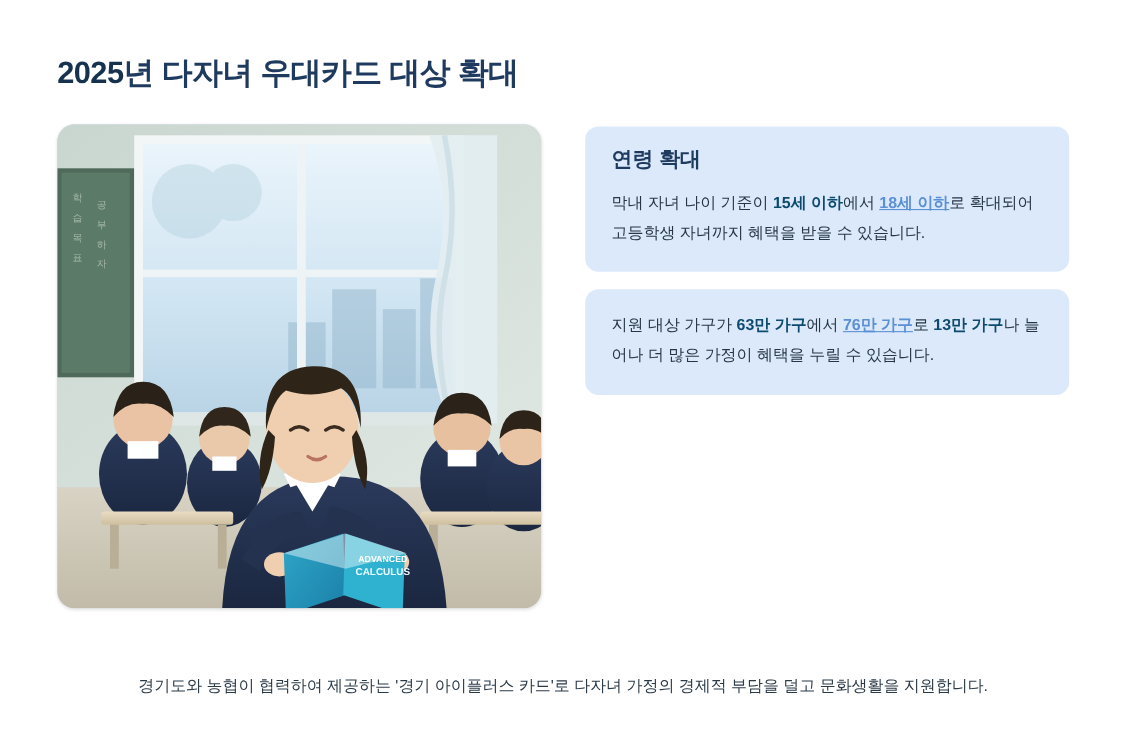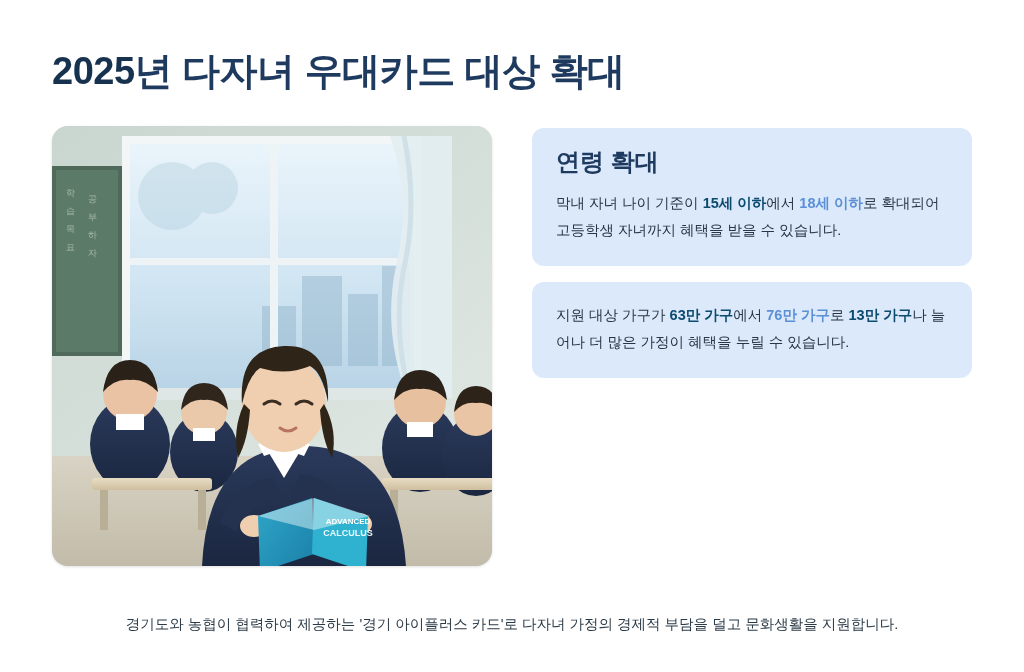--- a/index.html
+++ b/index.html
@@ -15,21 +15,21 @@
     overflow: hidden;
   }
   .page {
     position: relative;
     width: 1024px;
     height: 672px;
     box-sizing: border-box;
     padding: 40px 52px 0 52px;
   }
   .page-title {
-    font-size: 38px;
+    font-size: 28px;
     font-weight: bold;
     letter-spacing: -0.5px;
     color: #1e3a5f;
     margin: 8px 0 0 0;
     line-height: 1.25;
   }
   .page-title .accent-year {
     color: #17324f;
   }
   .content-row {
@@ -62,34 +62,35 @@
     gap: 16px;
     flex: 1 1 auto;
     padding-top: 2px;
   }
   .card {
     background: #dbe9fb;
     border-radius: 12px;
     padding: 20px 24px 22px 24px;
   }
   .card-title {
-    font-size: 24px;
+    font-size: 19px;
     font-weight: bold;
     color: #1e3a5f;
     margin-bottom: 14px;
     line-height: 1.2;
   }
   .card-body {
     font-size: 14.5px;
     line-height: 1.85;
     color: #263645;
   }
   .hl {
     color: #5b8fd6;
     font-weight: bold;
+    text-decoration: underline;
   }
   .strong-num {
     font-weight: bold;
     color: #0c4a6e;
   }
   
   .footer-note {
     position: absolute;
     left: 52px;
     right: 52px;

